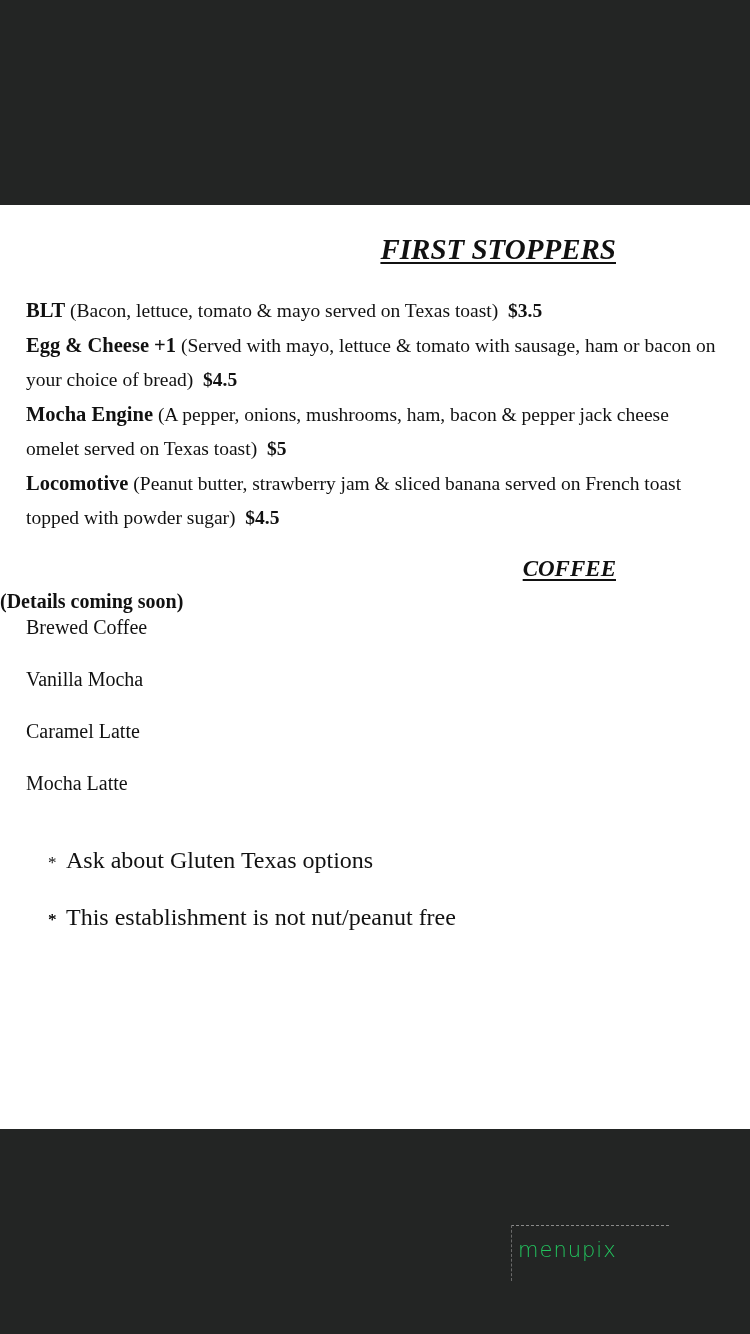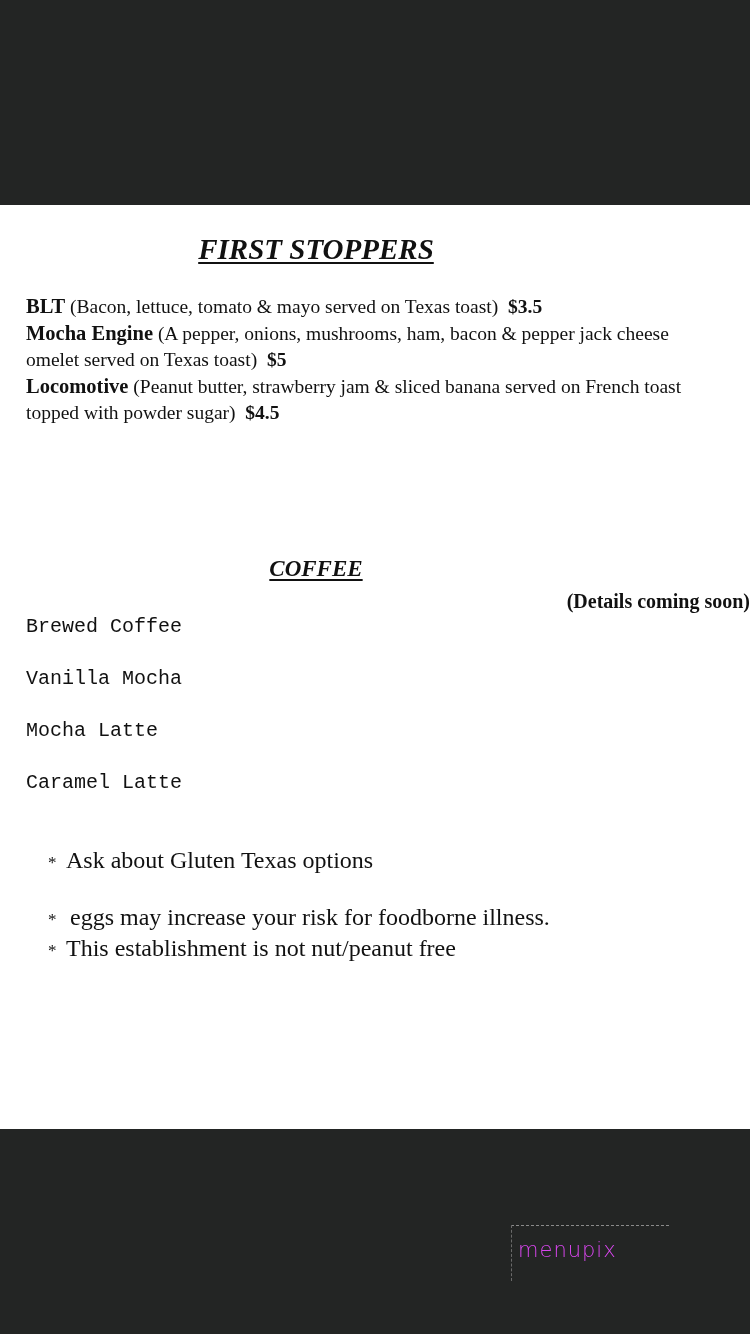--- a/index.html
+++ b/index.html
@@ -10,99 +10,103 @@
       color: #111;
       position: relative;
     }
     .top-bar { position: absolute; left: 0; top: 0; width: 750px; height: 205px; background: #232524; }
     .bottom-bar { position: absolute; left: 0; top: 1129px; width: 750px; height: 205px; background: #232524; }
     .page {
       position: absolute; left: 0; top: 205px; width: 750px; height: 924px;
       background: #ffffff;
     }
     .section-title {
-      position: absolute; left: 8px; width: 616px; text-align: center;
+      position: absolute; left: 0; width: 616px; text-align: right;
       font-weight: bold; font-style: italic; text-decoration: underline;
       text-decoration-thickness: 2px; text-underline-offset: 3px;
       letter-spacing: 0px;
     }
     .title-first { top: 28px; font-size: 29px; }
     .title-coffee { top: 351px; font-size: 23px; }
     .subtitle {
-      position: absolute; left: 0; width: 750px; top: 385px; text-align: right;
+      position: absolute; left: 0; width: 750px; top: 385px; text-align: left;
       font-weight: bold; font-size: 20px;
     }
     .items {
       position: absolute; left: 26px; top: 88px; width: 700px;
-      font-size: 19.5px; line-height: 26px;
+      font-size: 19.5px; line-height: 34px;
     }
     .item b { font-weight: bold; font-size: 20.5px; }
     .item .price { font-weight: bold; }
     .coffee-list { position: absolute; left: 26px; top: 410px; font-size: 20px; }
-    .coffee-item { height: 52px; line-height: 24px; font-family: Liberation Mono, monospace; }
+    .coffee-item { height: 52px; line-height: 24px; }
     .notes { position: absolute; left: 48px; top: 640px; font-size: 24px; line-height: 31px; }
     .note { position: relative; padding-left: 18px; }
     .note .star { position: absolute; left: 0; top: 2px; font-size: 17px; }
     .note-gap { margin-bottom: 26px; }
     .note .cont { display: block; padding-left: 4px; }
     .watermark {
       position: absolute; left: 511px; top: 1225px; width: 158px; height: 56px;
       border-top: 1px dashed #8a8a8a; border-left: 1px dashed #6a6a6a;
       box-sizing: border-box;
     }
     .watermark-text {
       position: absolute; left: 6px; top: 12px;
-      font-family: "DejaVu Sans", sans-serif; font-size: 21px; color: #d946ef;
+      font-family: "DejaVu Sans", sans-serif; font-size: 21px; color: #22c55e;
       letter-spacing: 1px; font-weight: 300;
     }
   </style>
 </head>
 <body>
 
 <div class="top-bar"></div>
 
 <div class="page">
   <div class="section-title title-first">FIRST STOPPERS</div>
 
   <div class="items">
     <div class="item">
       <b>BLT</b>
       <span>(Bacon, lettuce, tomato &amp; mayo served on Texas toast)</span>&nbsp;
       <span class="price">$3.5</span>
+    </div>
+    <div class="item">
+      <b>Egg &amp; Cheese +1</b>
+      <span>(Served with mayo, lettuce &amp; tomato with sausage, ham or bacon on your choice of bread)</span>&nbsp;
+      <span class="price">$4.5</span>
     </div>
     <div class="item">
       <b>Mocha Engine</b>
       <span>(A pepper, onions, mushrooms, ham, bacon &amp; pepper jack cheese omelet served on Texas toast)</span>&nbsp;
       <span class="price">$5</span>
     </div>
     <div class="item">
       <b>Locomotive</b>
       <span>(Peanut butter, strawberry jam &amp; sliced banana served on French toast topped with powder sugar)</span>&nbsp;
       <span class="price">$4.5</span>
     </div>
   </div>
 
   <div class="section-title title-coffee">COFFEE</div>
   <div class="subtitle">(Details coming soon)</div>
 
   <div class="coffee-list">
     <div class="coffee-item">Brewed Coffee</div>
     <div class="coffee-item">Vanilla Mocha</div>
+    <div class="coffee-item">Caramel Latte</div>
     <div class="coffee-item">Mocha Latte</div>
-    <div class="coffee-item">Caramel Latte</div>
   </div>
 
   <div class="notes">
     <div class="note note-gap">
       <span class="star">*</span>
       <span>Ask about Gluten Texas options</span>
     </div>
     <div class="note">
       <span class="star">*</span>
-      <span class="cont">eggs may increase your risk for foodborne illness.</span>
     </div>
     <div class="note">
       <span class="star">*</span>
       <span>This establishment is not nut/peanut free</span>
     </div>
   </div>
 </div>
 
 <div class="bottom-bar"></div>
 

